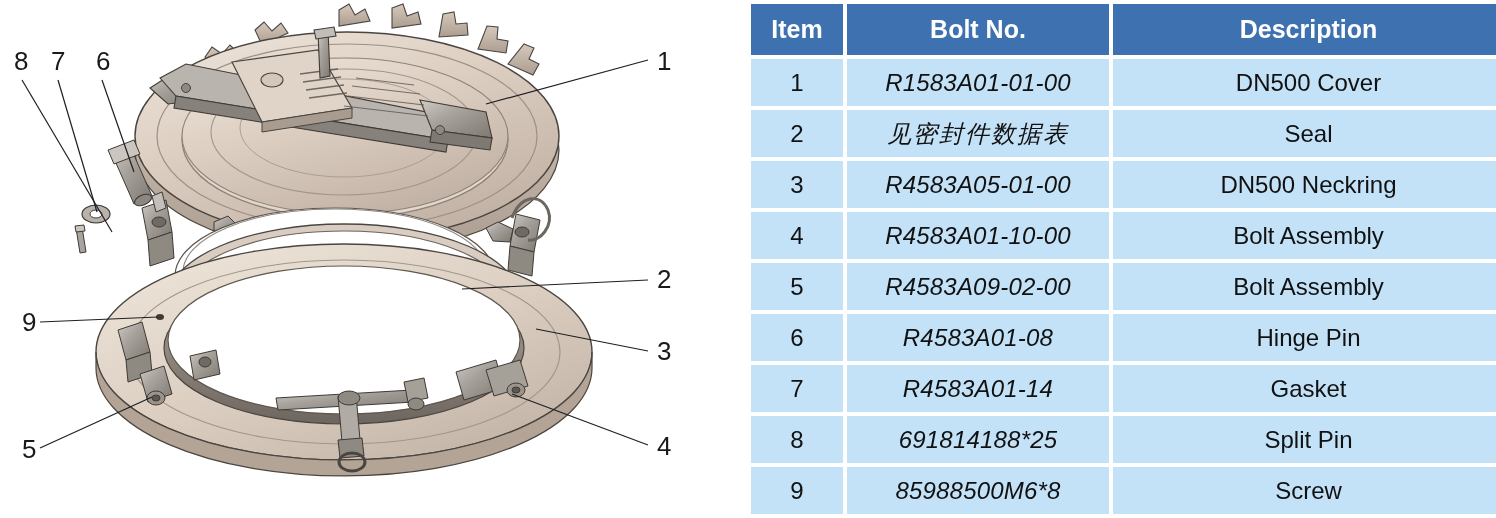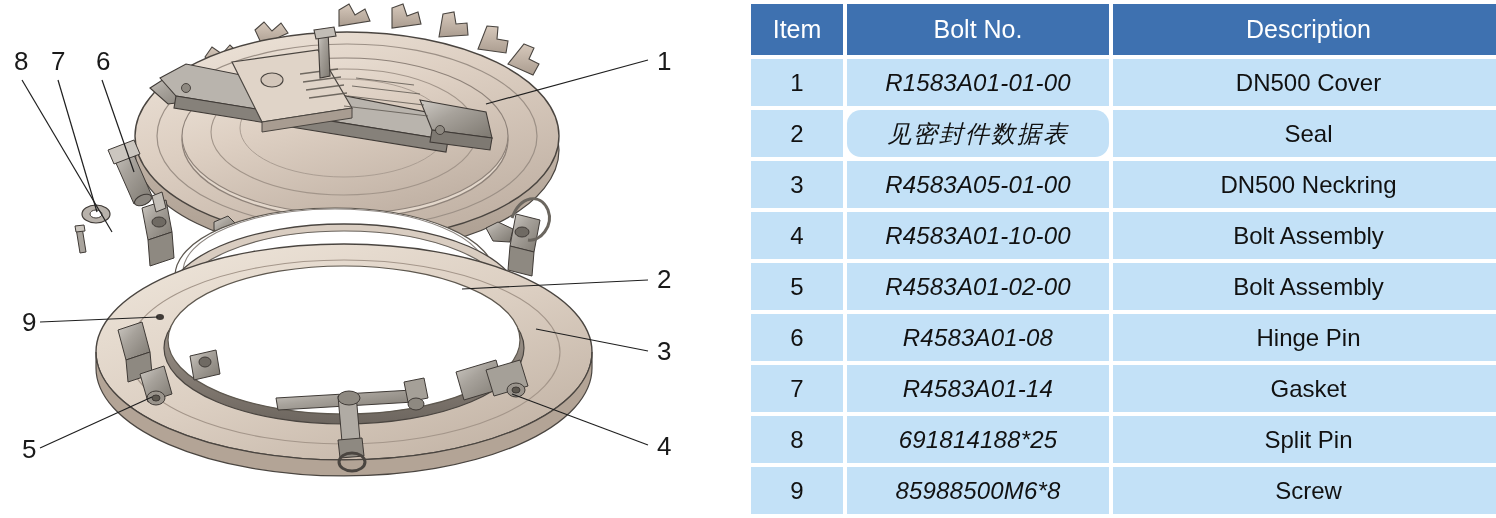--- a/index.html
+++ b/index.html
@@ -47,38 +47,38 @@
   #parts-table th, #parts-table td {
     padding: 0;
     margin: 0;
     text-align: center;
     vertical-align: middle;
   }
   #parts-table thead th {
     background: #3E71B0;
     color: #ffffff;
     font-size: 25px;
-    font-weight: 400;
+    font-weight: 700;
     height: 51px;
   }
   #parts-table tbody td {
     background: #C3E1F7;
     color: #111111;
     font-size: 24px;
     font-weight: 400;
     height: 47px;
   }
   .col-item   { width: 92px; }
   .col-part   { width: 262px; }
   .col-desc   { width: 391px; }
 
   td.cell-item { font-size: 24px; }
   td.cell-part { font-size: 23px; letter-spacing: 0.2px; font-style: italic; }
   td.cell-desc { font-size: 23px; }
-  td.cell-part.cjk { font-family: "DejaVu Sans", sans-serif; font-size: 22px; letter-spacing: 2px; border-radius: 14px; }
+  td.cell-part.cjk { font-family: "DejaVu Sans", sans-serif; font-size: 22px; letter-spacing: 2px; }
 </style>
 </head>
 <body>
 
 <div id="page">
 
   <div id="illustration">
     <svg width="735" height="518" viewBox="0 0 735 518" xmlns="http://www.w3.org/2000/svg">
       <defs>
         <linearGradient id="gCoverTop" x1="0" y1="0" x2="0.6" y2="1">
@@ -329,21 +329,21 @@
         <td class="cell-part">R4583A05-01-00</td>
         <td class="cell-desc">DN500 Neckring</td>
       </tr>
       <tr>
         <td class="cell-item">4</td>
         <td class="cell-part">R4583A01-10-00</td>
         <td class="cell-desc">Bolt Assembly</td>
       </tr>
       <tr>
         <td class="cell-item">5</td>
-        <td class="cell-part">R4583A01-02-00</td>
+        <td class="cell-part">R4583A09-02-00</td>
         <td class="cell-desc">Bolt Assembly</td>
       </tr>
       <tr>
         <td class="cell-item">6</td>
         <td class="cell-part">R4583A01-08</td>
         <td class="cell-desc">Hinge Pin</td>
       </tr>
       <tr>
         <td class="cell-item">7</td>
         <td class="cell-part">R4583A01-14</td>

